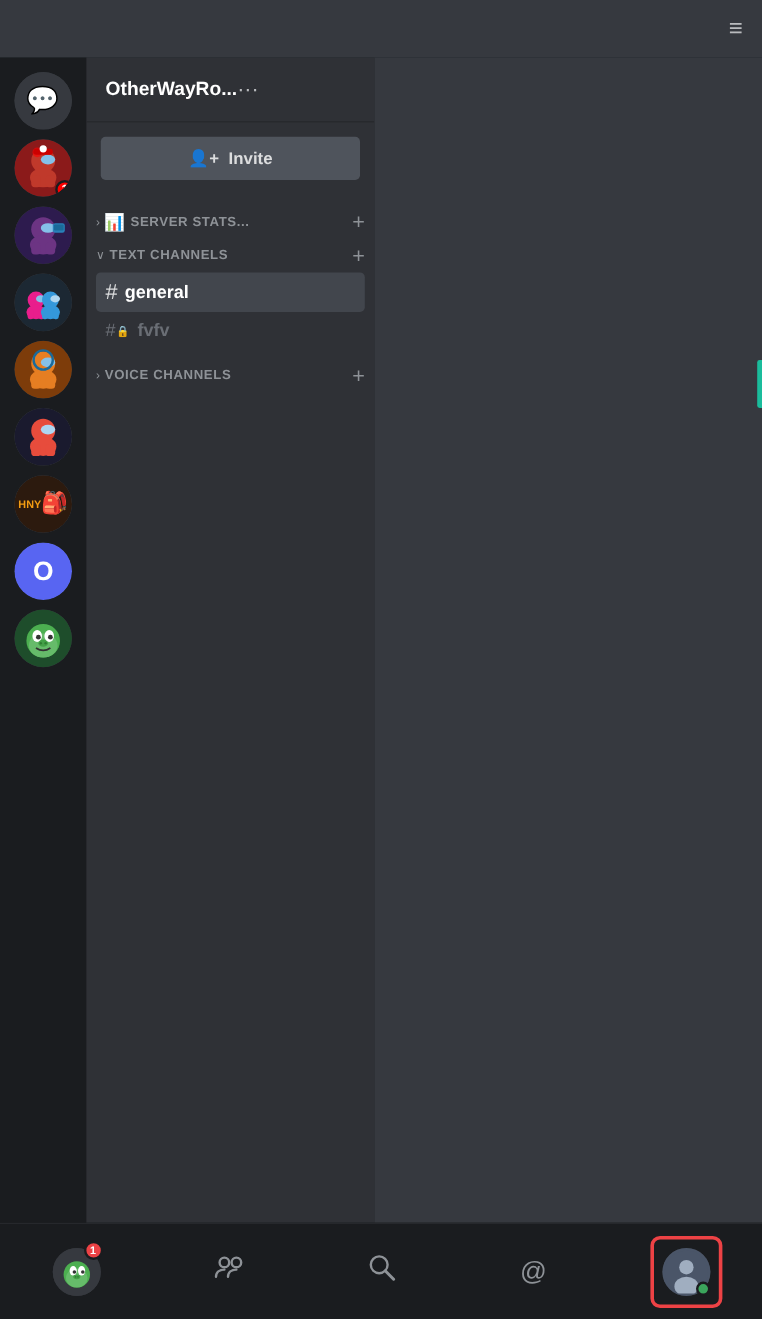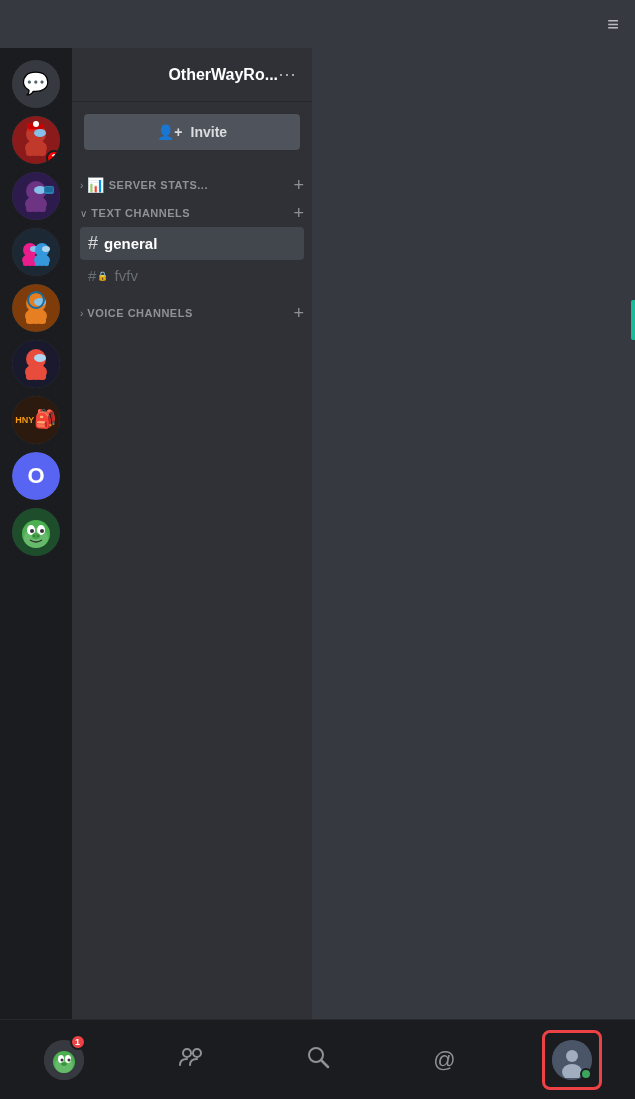--- a/index.html
+++ b/index.html
@@ -69,21 +69,21 @@
       background: #2f3136;
       display: flex;
       flex-direction: column;
     }
 
     .server-header {
       padding: 16px;
       border-bottom: 1px solid #26282c;
       display: flex;
       align-items: center;
-      justify-content: flex-end;
+      justify-content: flex-start;
     }
 
     .server-title {
       font-size: 16px;
       font-weight: 700;
       color: #ffffff;
       white-space: nowrap;
       overflow: hidden;
       text-overflow: ellipsis;
     }
@@ -171,21 +171,21 @@
       font-weight: 400;
     }
 
     .channel-item.active .channel-hash {
       color: #dcddde;
     }
 
     .channel-name {
       font-size: 15px;
       color: #dcddde;
-      font-weight: 400;
+      font-weight: 700;
     }
 
     .channel-item.active .channel-name {
       color: #ffffff;
       font-weight: 700;
     }
 
     .channel-item.locked .channel-name {
       color: #6a6e75;
     }

